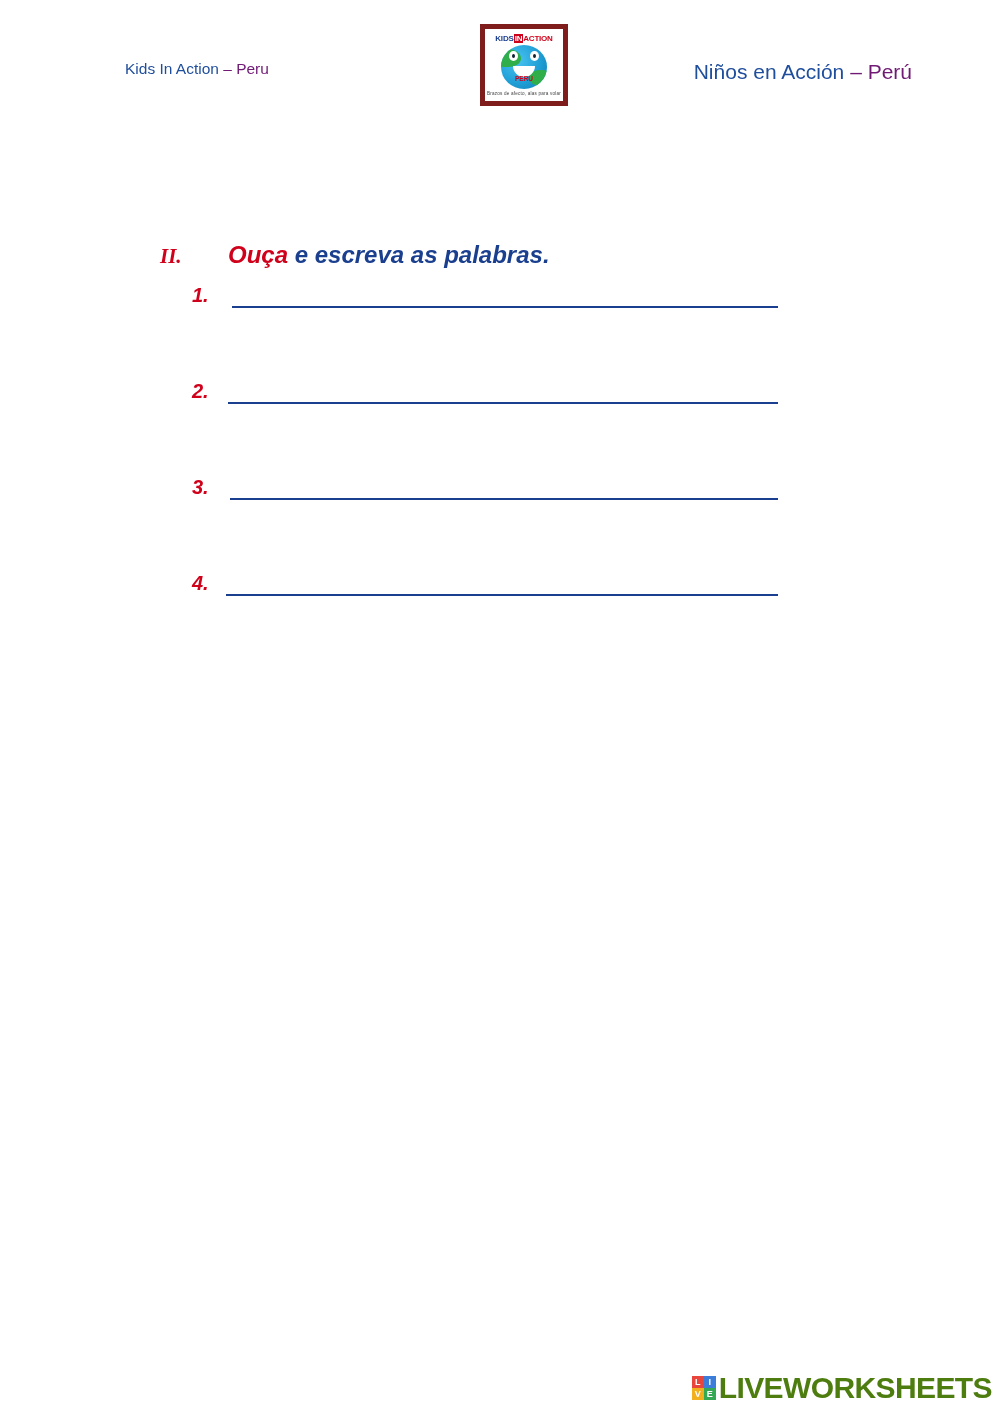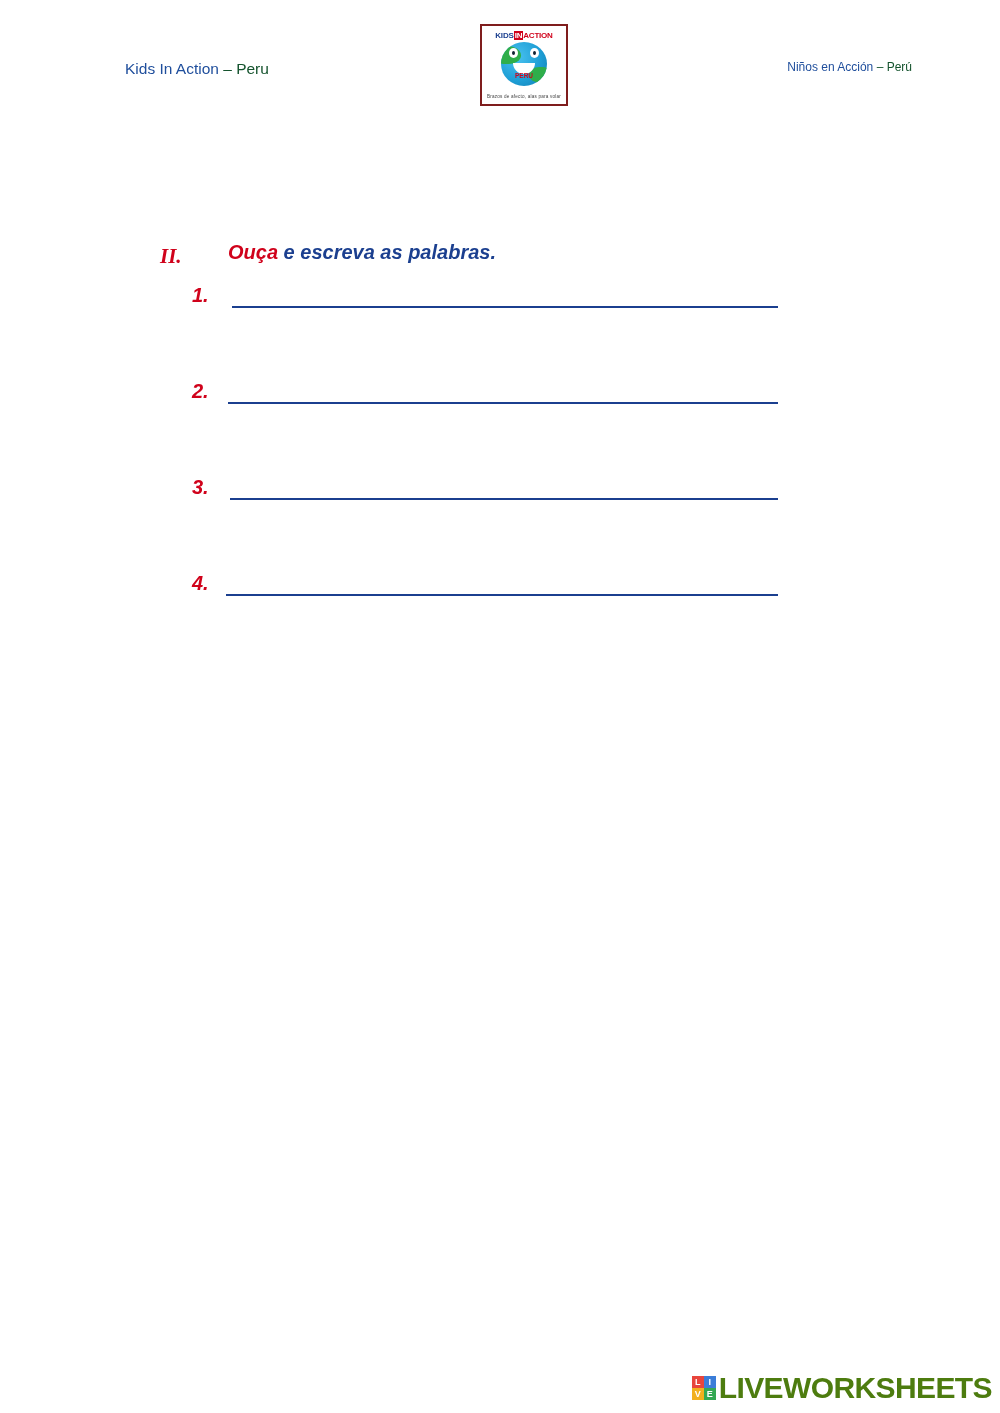--- a/index.html
+++ b/index.html
@@ -32,34 +32,34 @@
     position: absolute;
     left: 125px;
     top: 60px;
     font-size: 15.5px;
     white-space: nowrap;
   }
   .header-right {
     position: absolute;
     right: 88px;
     top: 60px;
-    font-size: 12px;
+    font-size: 21px;
     white-space: nowrap;
   }
   .hdr-blue { color: #1f4e9c; }
-  .hdr-red { color: #14532d; }
+  .hdr-red { color: #701a75; }
 
   
   .logo {
     position: absolute;
     left: 480px;
     top: 24px;
     width: 88px;
     height: 82px;
-    border: 2px solid #7f1d1d;
+    border: 5px solid #7f1d1d;
     background: #ffffff;
     box-sizing: border-box;
   }
   .logo-inner {
     position: relative;
     width: 100%;
     height: 100%;
   }
   .logo-word {
     position: absolute;
@@ -192,21 +192,21 @@
     font-size: 21px;
     color: #d0021b;
   }
   .ex-text {
     position: absolute;
     left: 68px;
     top: -3px;
     font-family: "Liberation Sans", sans-serif;
     font-style: italic;
     font-weight: bold;
-    font-size: 20px;
+    font-size: 24px;
     color: #1b3f8f;
     white-space: nowrap;
   }
   .ex-text .hl { color: #d0021b; }
 
   .answer-row {
     position: relative;
     height: 96px;
   }
   .answer-row .a-num {

